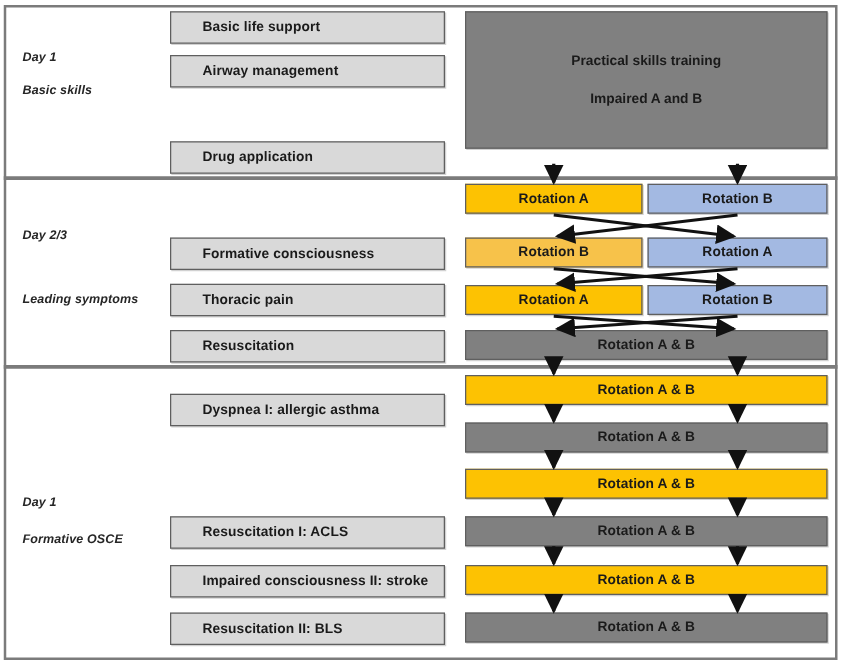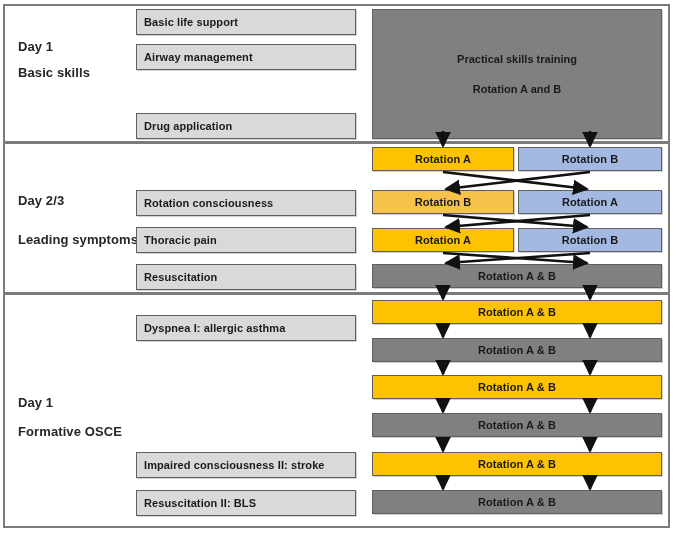--- a/index.html
+++ b/index.html
@@ -33,25 +33,26 @@
     height:3px;
     background:#7b7b7b;
   }
 
   
   .daylabel{
     position:absolute;
     left:18px;
     width:118px;
     color:#262626;
-    font-size:13px;
+    font-size:10px;
     font-weight:bold;
     line-height:22px;
     letter-spacing:.1px;
     white-space:nowrap;
+    font-style:italic;
   }
 
   
   .box{
     position:absolute;
     box-sizing:border-box;
     border:1.4px solid #5f5f5f;
     display:flex;
     align-items:center;
     font-size:11px;
@@ -59,39 +60,39 @@
     color:#1a1a1a;
     letter-spacing:.1px;
     white-space:nowrap;
   }
   .box.topic{
     left:136px;
     width:220px;
     height:26px;
     background:#d9d9d9;
     justify-content:flex-start;
-    padding-left:7px;
+    padding-left:25px;
     box-shadow:1px 1px 0 rgba(0,0,0,.18);
   }
   .box.wide{
     justify-content:center;
     box-shadow:1px 1px 0 rgba(0,0,0,.18);
     text-align:right;
   }
   .box.grey{ background:#808080; }
   .box.orange{ background:#fdc202; }
   .box.orange-light{ background:#f7c24a; }
   .box.blue{ background:#a3b9e2; }
 
   .bigblock{
     position:absolute;
     left:372px;
     width:290px;
     top:9px;
-    height:130px;
+    height:110px;
     background:#808080;
     border:1.4px solid #5f5f5f;
     box-sizing:border-box;
     display:flex;
     flex-direction:column;
     align-items:center;
     justify-content:center;
     gap:18px;
     font-size:11px;
     font-weight:bold;
@@ -119,45 +120,46 @@
 
   <div class="daylabel" style="top:36px">Day 1</div>
   <div class="daylabel" style="top:62px">Basic skills</div>
 
   <div class="box topic" style="top:9px">Basic life support</div>
   <div class="box topic" style="top:44px">Airway management</div>
   <div class="box topic" style="top:113px">Drug application</div>
 
   <div class="bigblock">
     <span>Practical skills training</span>
-    <span>Rotation A and B</span>
+    <span>Impaired A and B</span>
   </div>
 
-  <div class="daylabel" style="top:190px">Day 2/3</div>
+  <div class="daylabel" style="top:178px">Day 2/3</div>
   <div class="daylabel" style="top:229px">Leading symptoms</div>
 
-  <div class="box topic" style="top:190px">Rotation consciousness</div>
+  <div class="box topic" style="top:190px">Formative consciousness</div>
   <div class="box topic" style="top:227px">Thoracic pain</div>
   <div class="box topic" style="top:264px">Resuscitation</div>
 
   <div class="box wide orange" style="left:372px;width:142px;top:147px;height:24px">Rotation A</div>
   <div class="box wide blue" style="left:518px;width:144px;top:147px;height:24px">Rotation B</div>
 
   <div class="box wide orange-light" style="left:372px;width:142px;top:190px;height:24px">Rotation B</div>
   <div class="box wide blue" style="left:518px;width:144px;top:190px;height:24px">Rotation A</div>
 
   <div class="box wide orange" style="left:372px;width:142px;top:228px;height:24px">Rotation A</div>
   <div class="box wide blue" style="left:518px;width:144px;top:228px;height:24px">Rotation B</div>
 
   <div class="box wide grey" style="left:372px;width:290px;top:264px;height:24px">Rotation A &amp; B</div>
 
   <div class="daylabel" style="top:392px">Day 1</div>
   <div class="daylabel" style="top:421px">Formative OSCE</div>
 
   <div class="box topic" style="top:315px">Dyspnea I: allergic asthma</div>
+  <div class="box topic" style="top:413px">Resuscitation I: ACLS</div>
   <div class="box topic" style="top:452px">Impaired consciousness II: stroke</div>
   <div class="box topic" style="top:490px">Resuscitation II: BLS</div>
 
   <div class="box wide orange" style="left:372px;width:290px;top:300px;height:24px">Rotation A &amp; B</div>
   <div class="box wide grey" style="left:372px;width:290px;top:338px;height:24px">Rotation A &amp; B</div>
   <div class="box wide orange" style="left:372px;width:290px;top:375px;height:24px">Rotation A &amp; B</div>
   <div class="box wide grey" style="left:372px;width:290px;top:413px;height:24px">Rotation A &amp; B</div>
   <div class="box wide orange" style="left:372px;width:290px;top:452px;height:24px">Rotation A &amp; B</div>
   <div class="box wide grey" style="left:372px;width:290px;top:490px;height:24px">Rotation A &amp; B</div>
 

